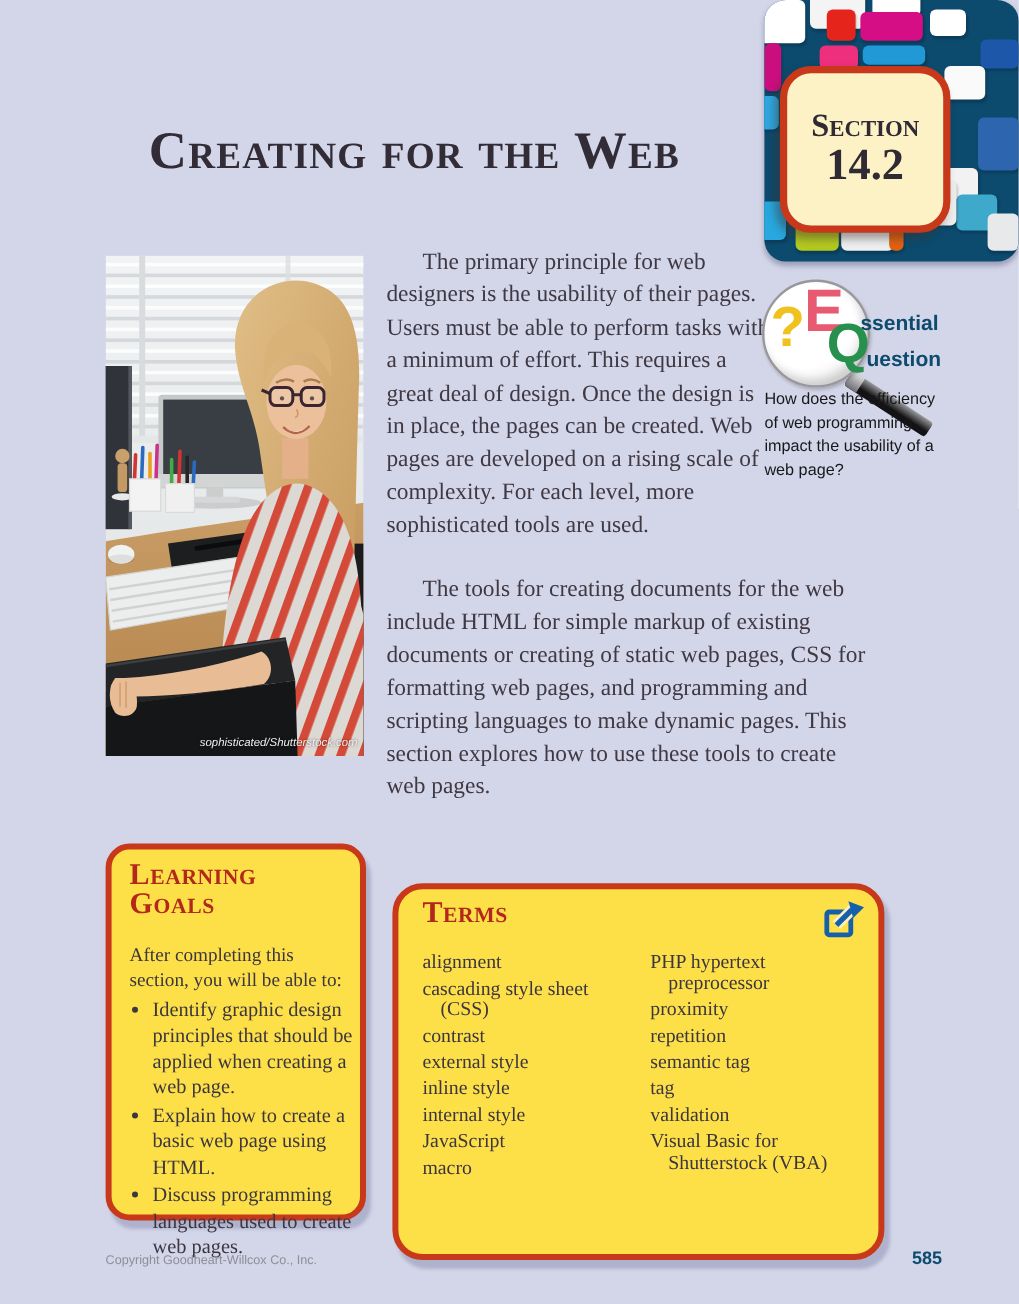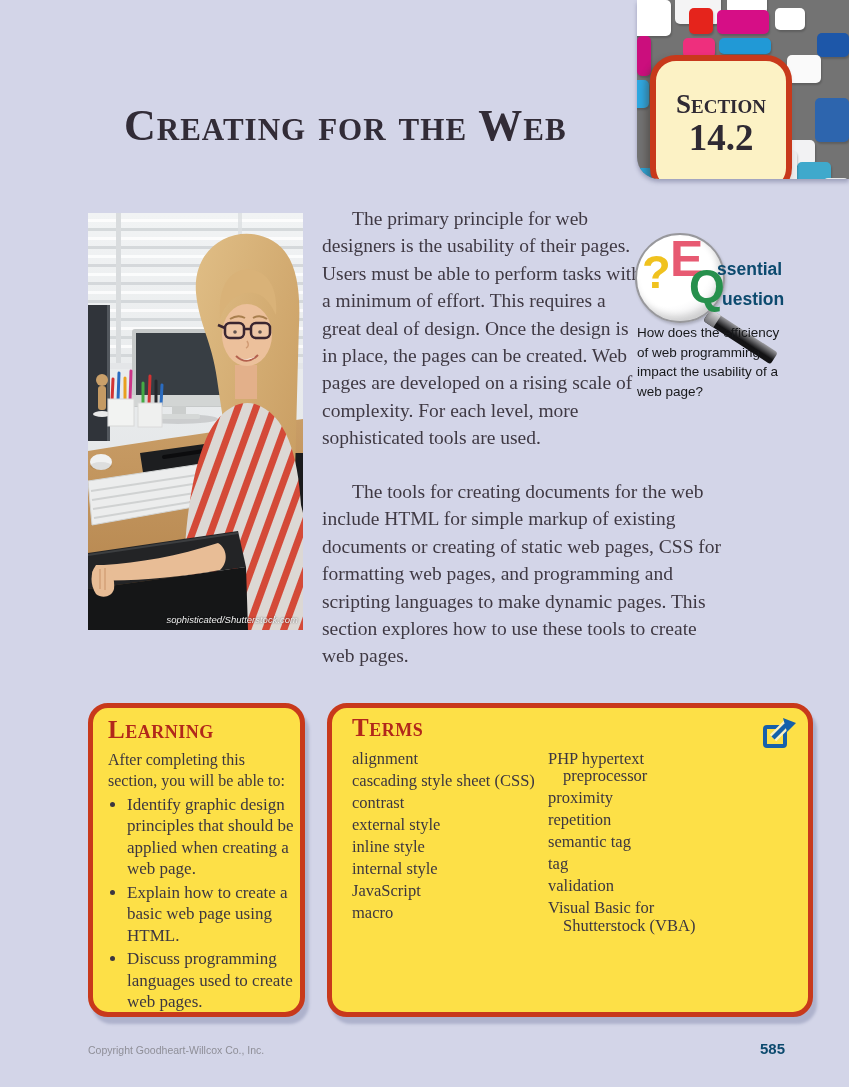--- a/index.html
+++ b/index.html
@@ -11,23 +11,24 @@
 
   
   .page-title{
     position:absolute; left:124px; top:100px;
     font-variant:small-caps; font-weight:bold; font-size:44px;
     letter-spacing:1px; color:#322c37;
   }
 
   
   .collage{
-    position:absolute; left:637px; top:0; width:212px; height:179px;
-    background:#737373; border-bottom-left-radius:22px; overflow:hidden;
+    position:absolute; left:637px; top:0; width:212px; height:218px;
+    background:#0c4a6e; border-bottom-left-radius:22px; overflow:hidden;
     box-shadow:0 3px 4px rgba(90,95,130,.45);
+    border-radius:18px;
   }
   .tile{position:absolute; border-radius:5px; box-shadow:1px 2px 2px rgba(0,0,0,.18);}
   .section-badge{
     position:absolute; left:13px; top:55px; width:142px; height:139px;
     box-sizing:border-box; background:#fcf2c5;
     border:6px solid #c8391b; border-radius:26px;
     box-shadow:-4px 5px 7px rgba(60,50,45,.45);
     display:flex; flex-direction:column; align-items:center; justify-content:center;
   }
   .section-label{font-variant:small-caps; font-weight:bold; font-size:27px; line-height:1; color:#2f2a33;}
@@ -79,30 +80,30 @@
     font-size:13.5px; line-height:19.5px; color:#17181a;
   }
 
   
   .feature-box{
     position:absolute; box-sizing:border-box;
     background:#fde047; border:5px solid #c8391b; border-radius:20px;
     box-shadow:4px 7px 3px #aeb2cc;
   }
   .lg-box{left:88px; top:703px; width:217px; height:314px; padding:10px 10px 10px 15px;}
-  .terms-box{left:327px; top:703px; width:486px; height:314px; padding:8px 14px 10px 20px;}
+  .terms-box{left:327px; top:736px; width:410px; height:314px; padding:8px 14px 10px 20px;border-radius:25px;}
   .box-title{
     font-variant:small-caps; font-weight:bold; font-size:25px; line-height:.95;
     letter-spacing:.5px; color:#b2281b;
   }
-  .lg-intro{margin-top:7px; font-size:16px; line-height:21.5px; color:#3c3640; width:187px;}
+  .lg-intro{margin-top:20px; font-size:16px; line-height:21.5px; color:#3c3640; width:187px;}
   .lg-list{margin:2px 0 0; padding-left:19px; width:172px;}
   .lg-list li{font-size:17px; line-height:21.5px; color:#3c3640; margin-top:2px;}
 
-  .terms-cols{display:flex; margin-top:10px;}
+  .terms-cols{display:flex; margin-top:20px;}
   .terms-col{width:188px;}
   .terms-col + .terms-col{width:182px; margin-left:8px;}
   .terms-col > div{
     font-size:16.5px; line-height:17.5px; color:#3c3640;
     padding-left:15px; text-indent:-15px; margin-bottom:4.5px;
   }
   .share-icon{position:absolute; top:9px; right:11px; width:36px; height:34px; cursor:pointer;}
 
   
   .footer-copyright{
@@ -288,20 +289,21 @@
       <div class="eq-letter-q">Q</div>
       <div class="eq-word eq-word-e">ssential</div>
       <div class="eq-word eq-word-q">uestion</div>
       <div class="eq-question">How does the efficiency of web programming impact the usability of a web page?</div>
     </div>
   </div>
 
   <div class="feature-box lg-box">
     <div class="box-title">
         <div>Learning</div>
+        <div>Goals</div>
       </div>
     <div class="lg-intro">After completing this section, you will be able to:</div>
     <ul class="lg-list">
         <li>Identify graphic design principles that should be applied when creating a web page.</li>
         <li>Explain how to create a basic web page using HTML.</li>
         <li>Discuss programming languages used to create web pages.</li>
       </ul>
   </div>
 
   <div class="feature-box terms-box">

